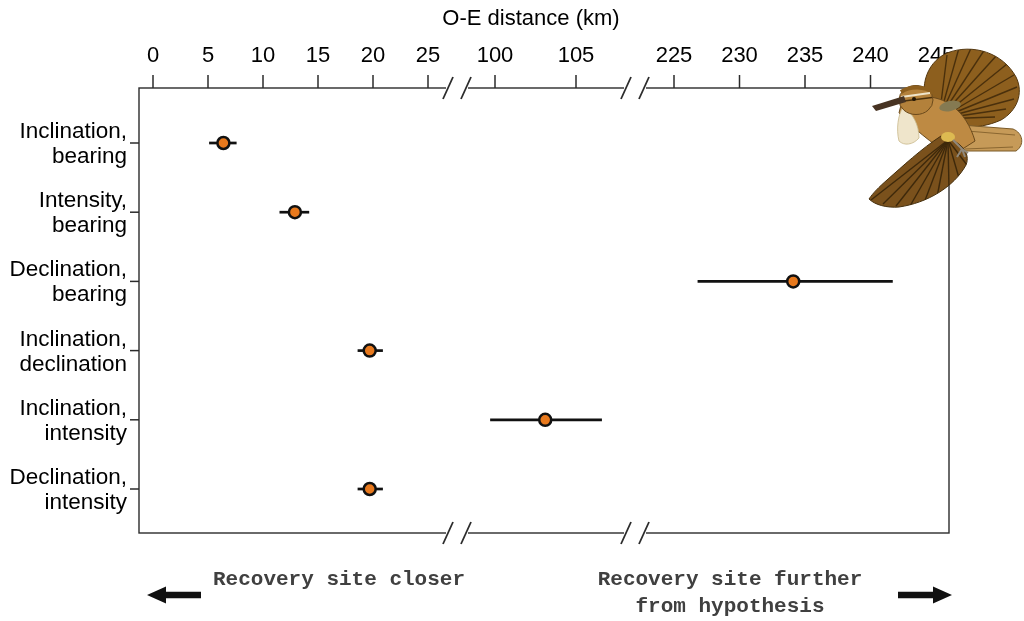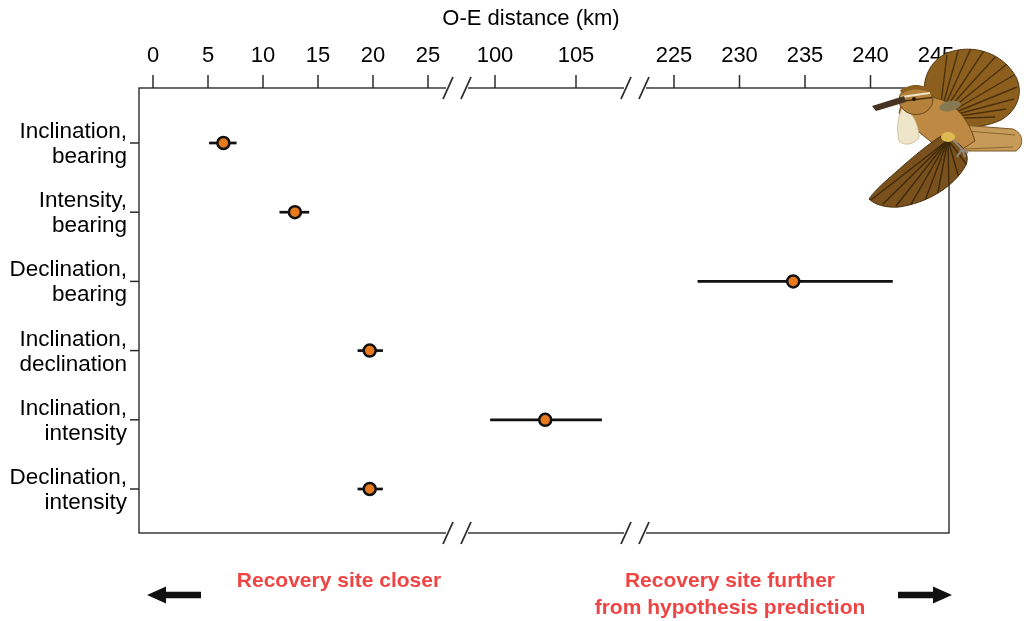--- a/index.html
+++ b/index.html
@@ -1,21 +1,21 @@
 <!DOCTYPE html>
 <html><head>
 <meta charset="utf-8">
 <style>
   html,body{margin:0;padding:0;}
   body{width:1024px;height:621px;background:#ffffff;font-family:"Liberation Sans",sans-serif;position:relative;overflow:hidden;}
   .stage{position:absolute;left:0;top:0;width:1024px;height:455px;}
   #plot-svg{position:absolute;left:0;top:0;}
   #plot-svg text{font-family:"Liberation Sans",sans-serif;fill:#000;}
   .chart-title{position:absolute;left:381px;top:5px;width:300px;text-align:center;font-size:22px;color:#000;}
-  .anno{position:absolute;top:566px;width:300px;text-align:center;font-weight:bold;font-size:21px;line-height:27px;color:#ef4444;}
+  .anno{position:absolute;top:566px;width:300px;text-align:center;font-weight:bold;font-size:21px;line-height:27px;color:#404040;font-family:Liberation Mono, monospace;}
   .arrow{position:absolute;}
   #bird-svg{position:absolute;left:855px;top:45px;width:169px;height:195px;}
 </style>
 </head>
 <body>
 
 <div class="stage">
 
   <div class="chart-title">O-E distance (km)</div>
 

